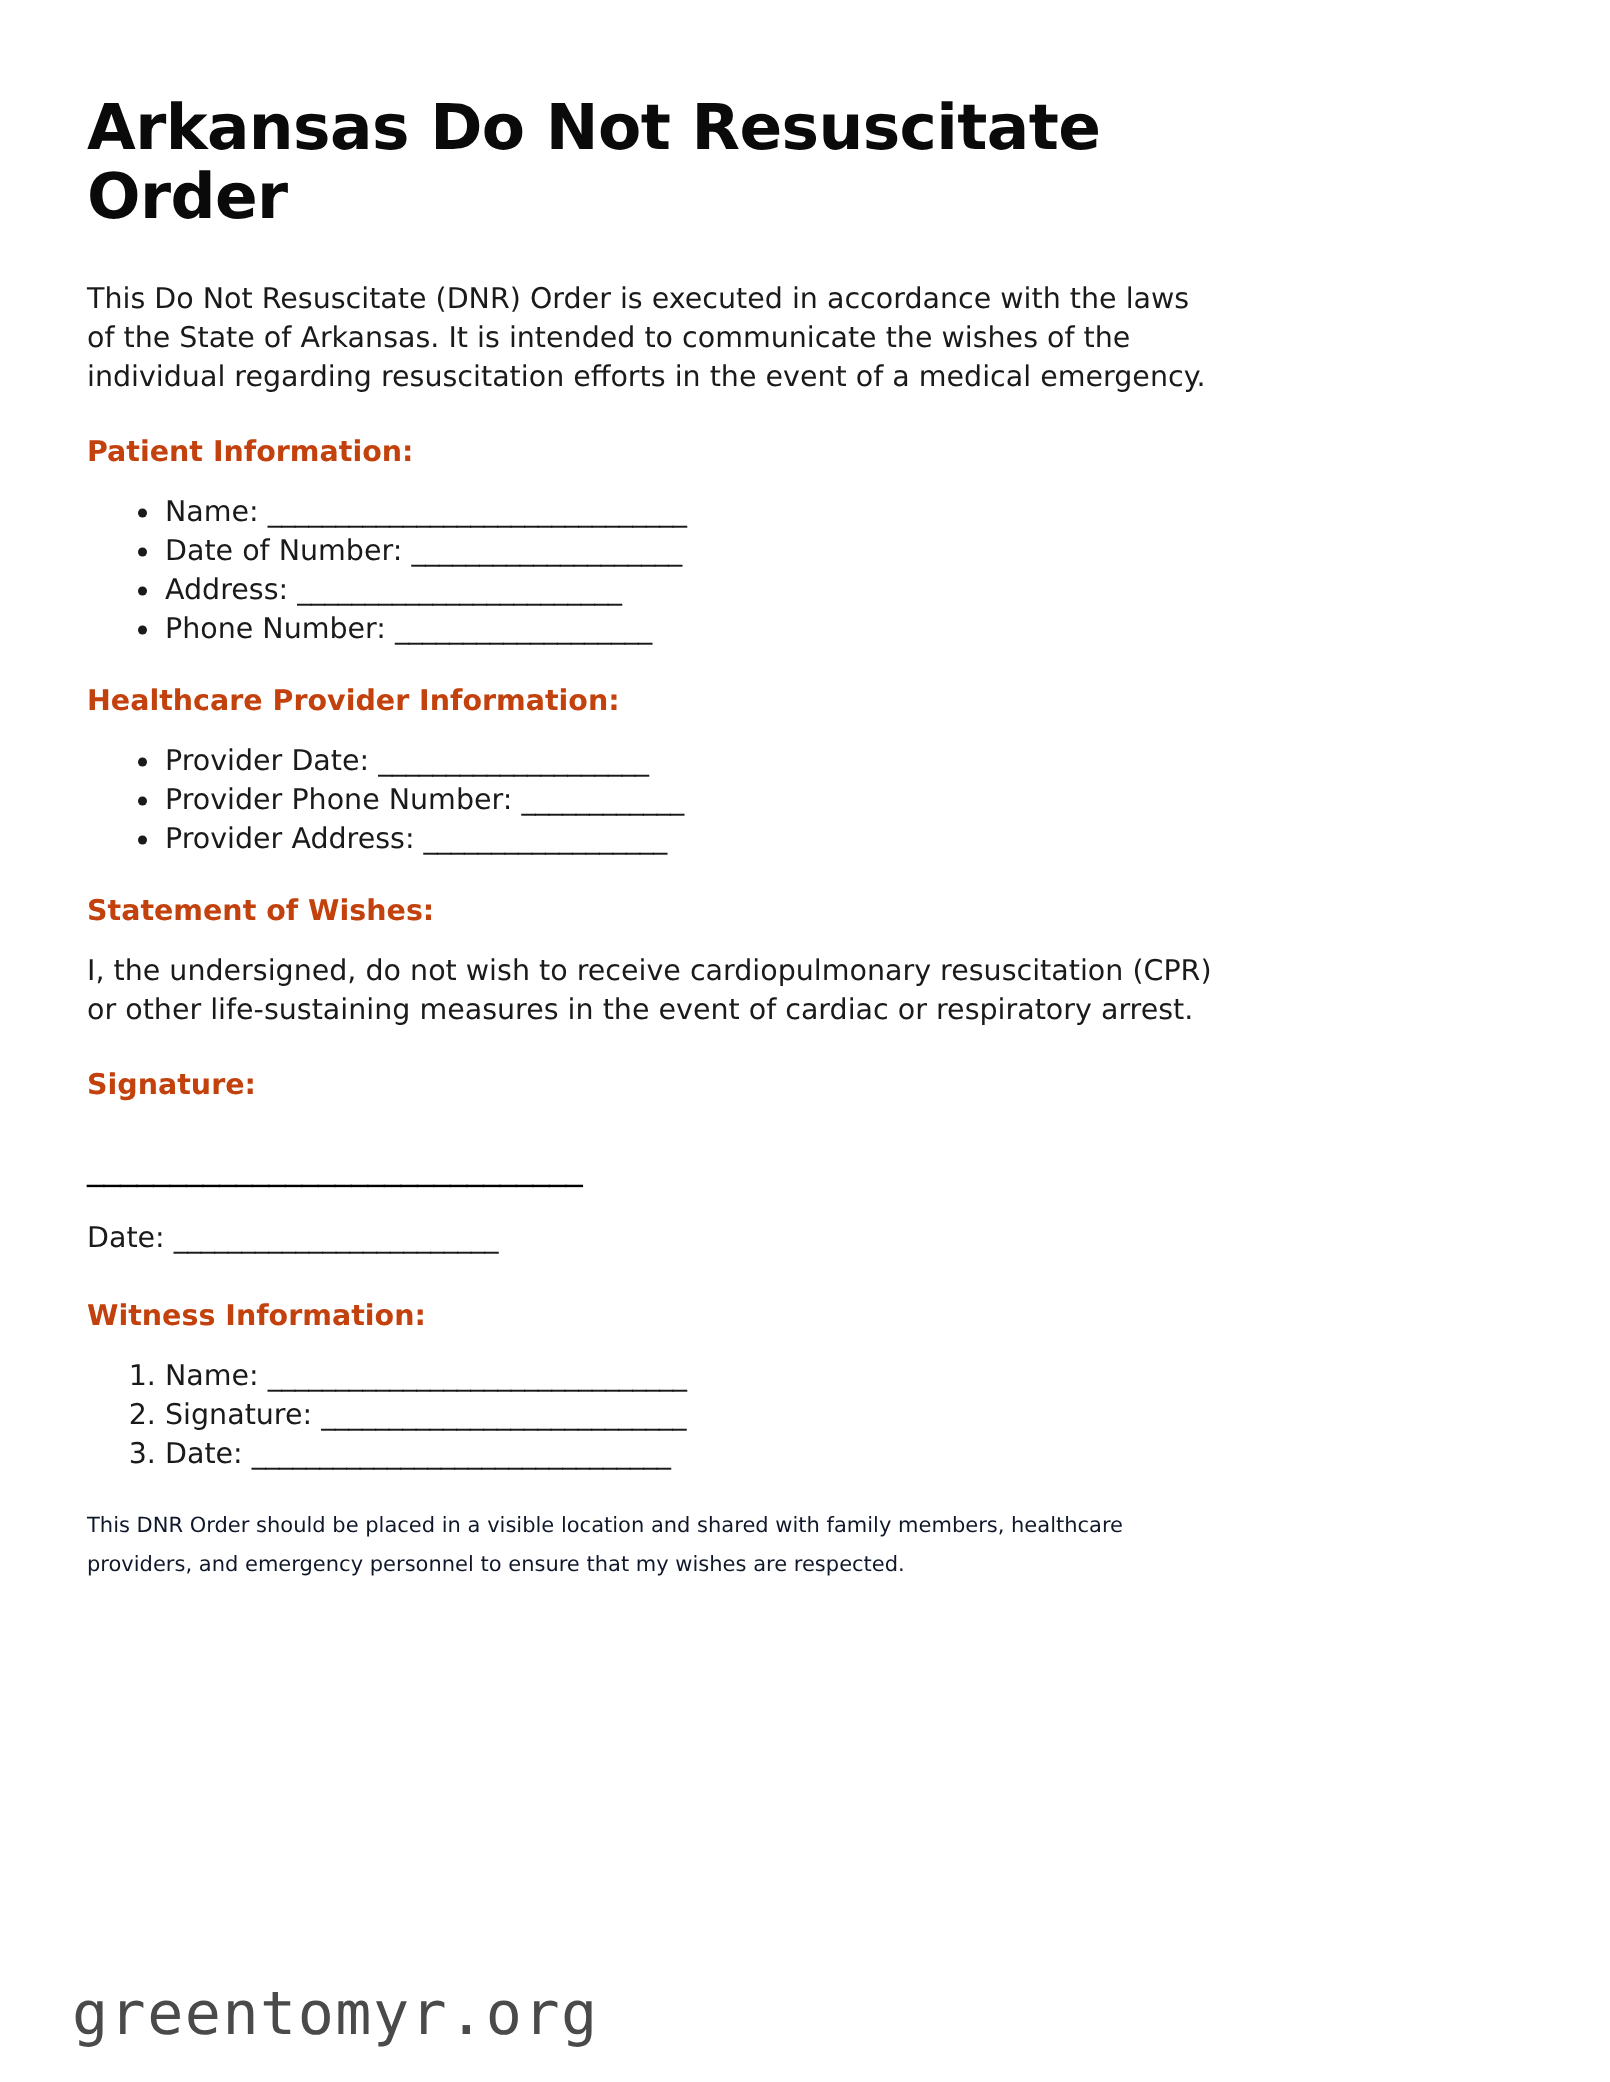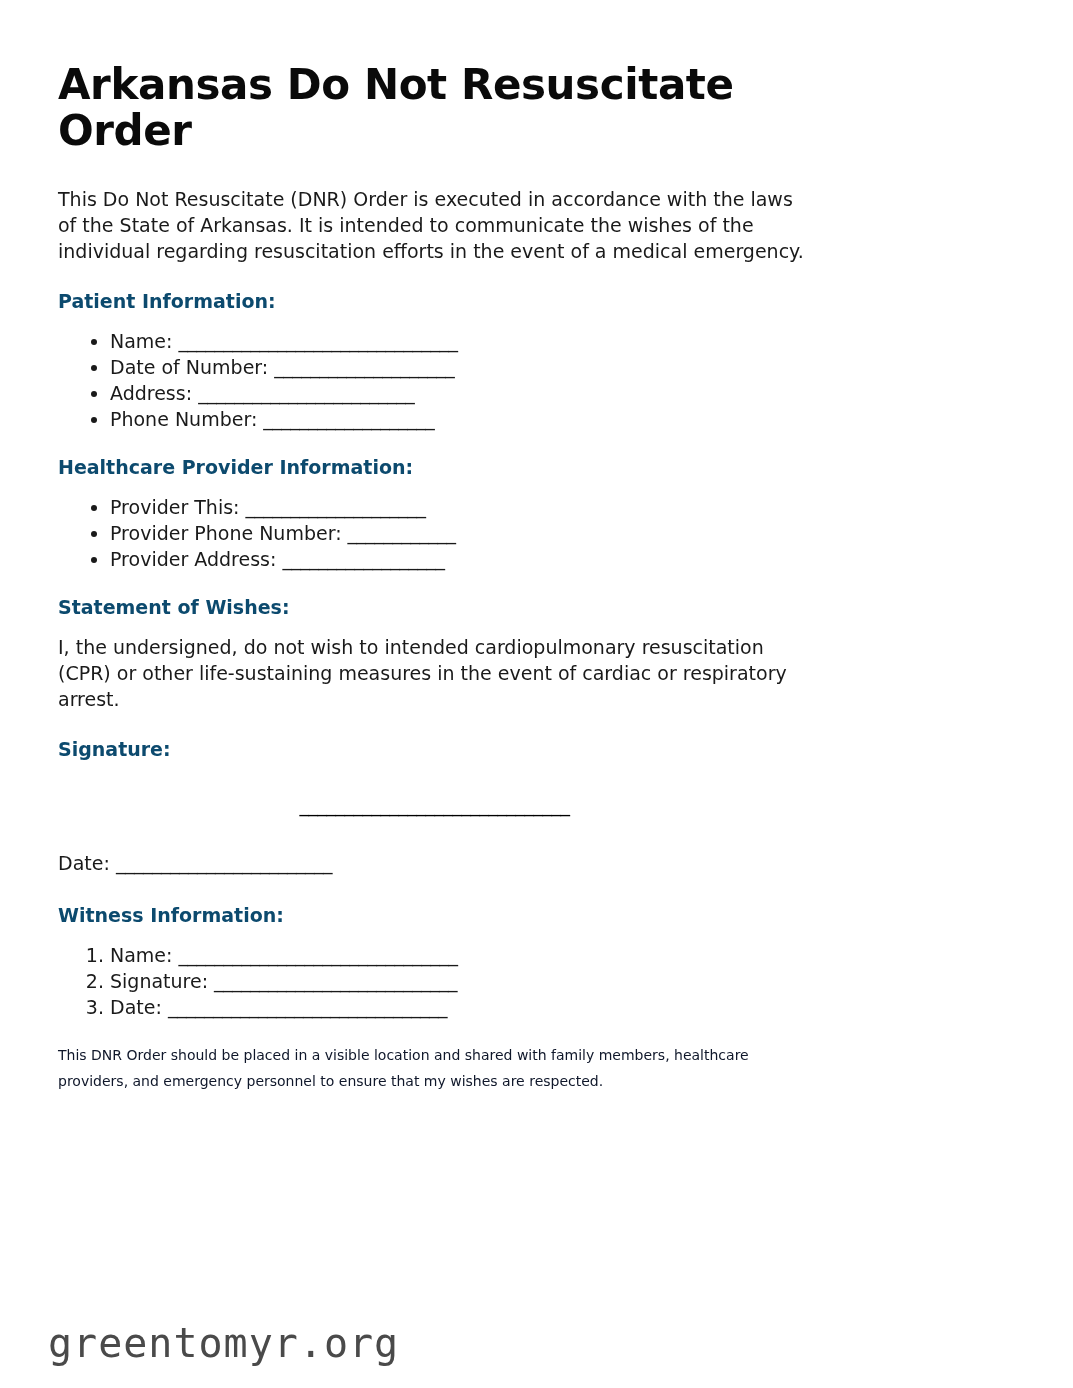--- a/index.html
+++ b/index.html
@@ -38,21 +38,21 @@
     line-height: 26px;
     margin: 0 0 24px 0;
     max-width: 942px;
     color: #1a1a1a;
   }
   h2.section-heading {
     font-size: 19px;
     font-weight: bold;
     line-height: 26px;
     margin: 0 0 14px 0;
-    color: #0c4a6e;
+    color: #c2410c;
   }
   ul.field-list,
   ol.field-list {
     margin: 0 0 22px 0;
     padding-left: 52px;
     font-size: 19px;
     line-height: 26px;
   }
   ul.field-list { list-style: disc; }
   ol.field-list { list-style: decimal; }
@@ -61,26 +61,25 @@
     margin: 0;
     padding: 0;
     white-space: nowrap;
     color: #1a1a1a;
   }
   .blank {
     letter-spacing: -0.5px;
     font-family: "DejaVu Sans", "Liberation Sans", sans-serif;
   }
   p.signature-blank {
-    font-size: 19px;
+    font-size: 23px;
     line-height: 26px;
-    margin: 30px 0 32px 0;
+    margin: 30px 0 20px 0;
     letter-spacing: -0.5px;
     white-space: nowrap;
-    text-align: center;
   }
   p.date-line {
     font-size: 19px;
     line-height: 26px;
     margin: 12px 0 26px 0;
     white-space: nowrap;
     color: #1a1a1a;
   }
   p.closing-text {
     font-size: 14px;
@@ -113,28 +112,28 @@
   <ul class="field-list">
     <li><span>Name:</span> <span class="blank">_______________________________</span></li>
     <li><span>Date of Number:</span> <span class="blank">____________________</span></li>
     <li><span>Address:</span> <span class="blank">________________________</span></li>
     <li><span>Phone Number:</span> <span class="blank">___________________</span></li>
   </ul>
 
   <h2 class="section-heading">Healthcare Provider Information:</h2>
 
   <ul class="field-list">
-    <li><span>Provider This:</span> <span class="blank">____________________</span></li>
+    <li><span>Provider Date:</span> <span class="blank">____________________</span></li>
     <li><span>Provider Phone Number:</span> <span class="blank">____________</span></li>
     <li><span>Provider Address:</span> <span class="blank">__________________</span></li>
   </ul>
 
   <h2 class="section-heading">Statement of Wishes:</h2>
 
-  <p class="body-text">I, the undersigned, do not wish to intended cardiopulmonary resuscitation (CPR) or other life-sustaining measures in the event of cardiac or respiratory arrest.</p>
+  <p class="body-text">I, the undersigned, do not wish to receive cardiopulmonary resuscitation (CPR) or other life-sustaining measures in the event of cardiac or respiratory arrest.</p>
 
   <h2 class="section-heading">Signature:</h2>
 
   <p class="signature-blank">______________________________</p>
 
   <p class="date-line">
     <span>Date:</span>
     <span class="blank">________________________</span>
   </p>
 

